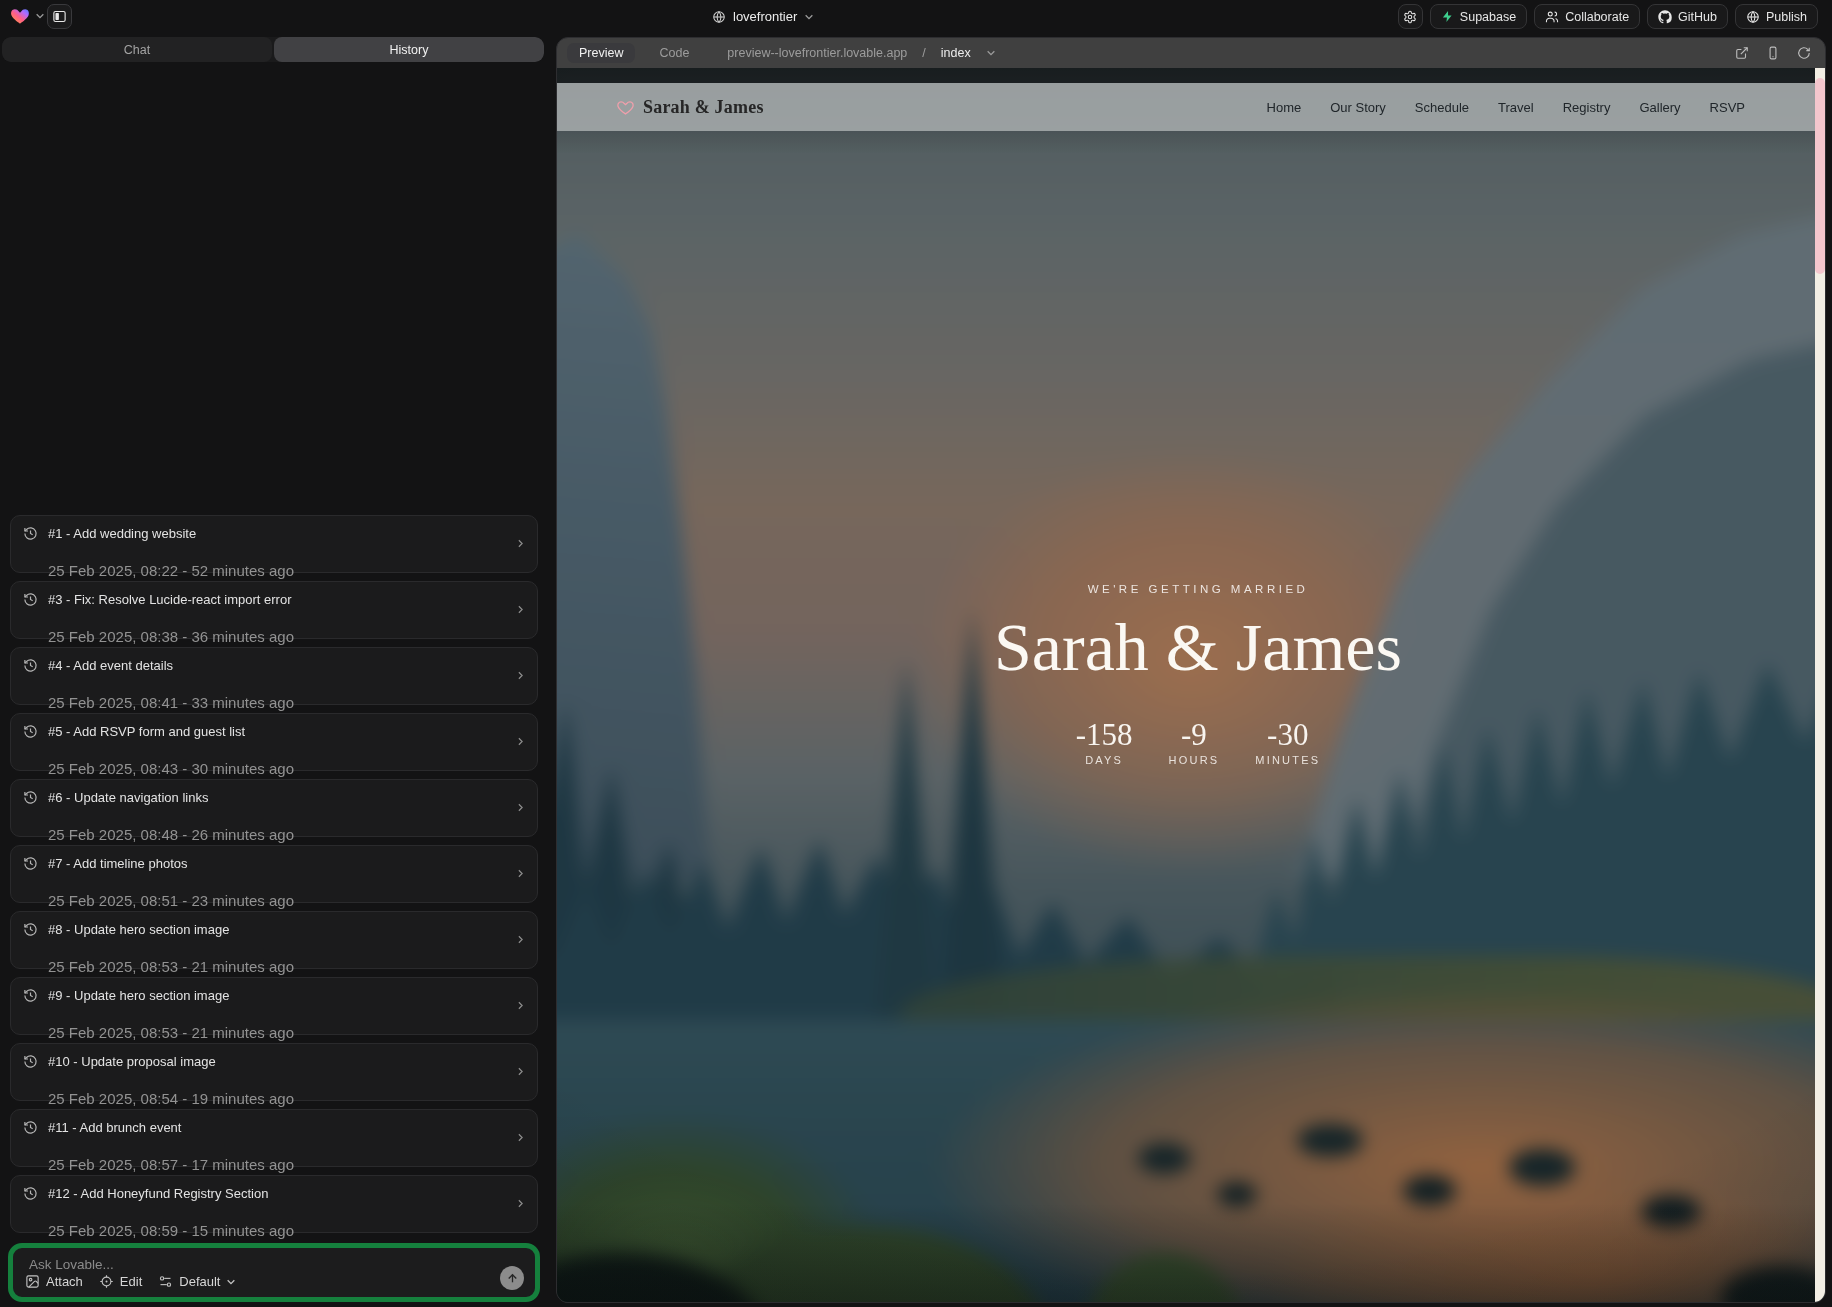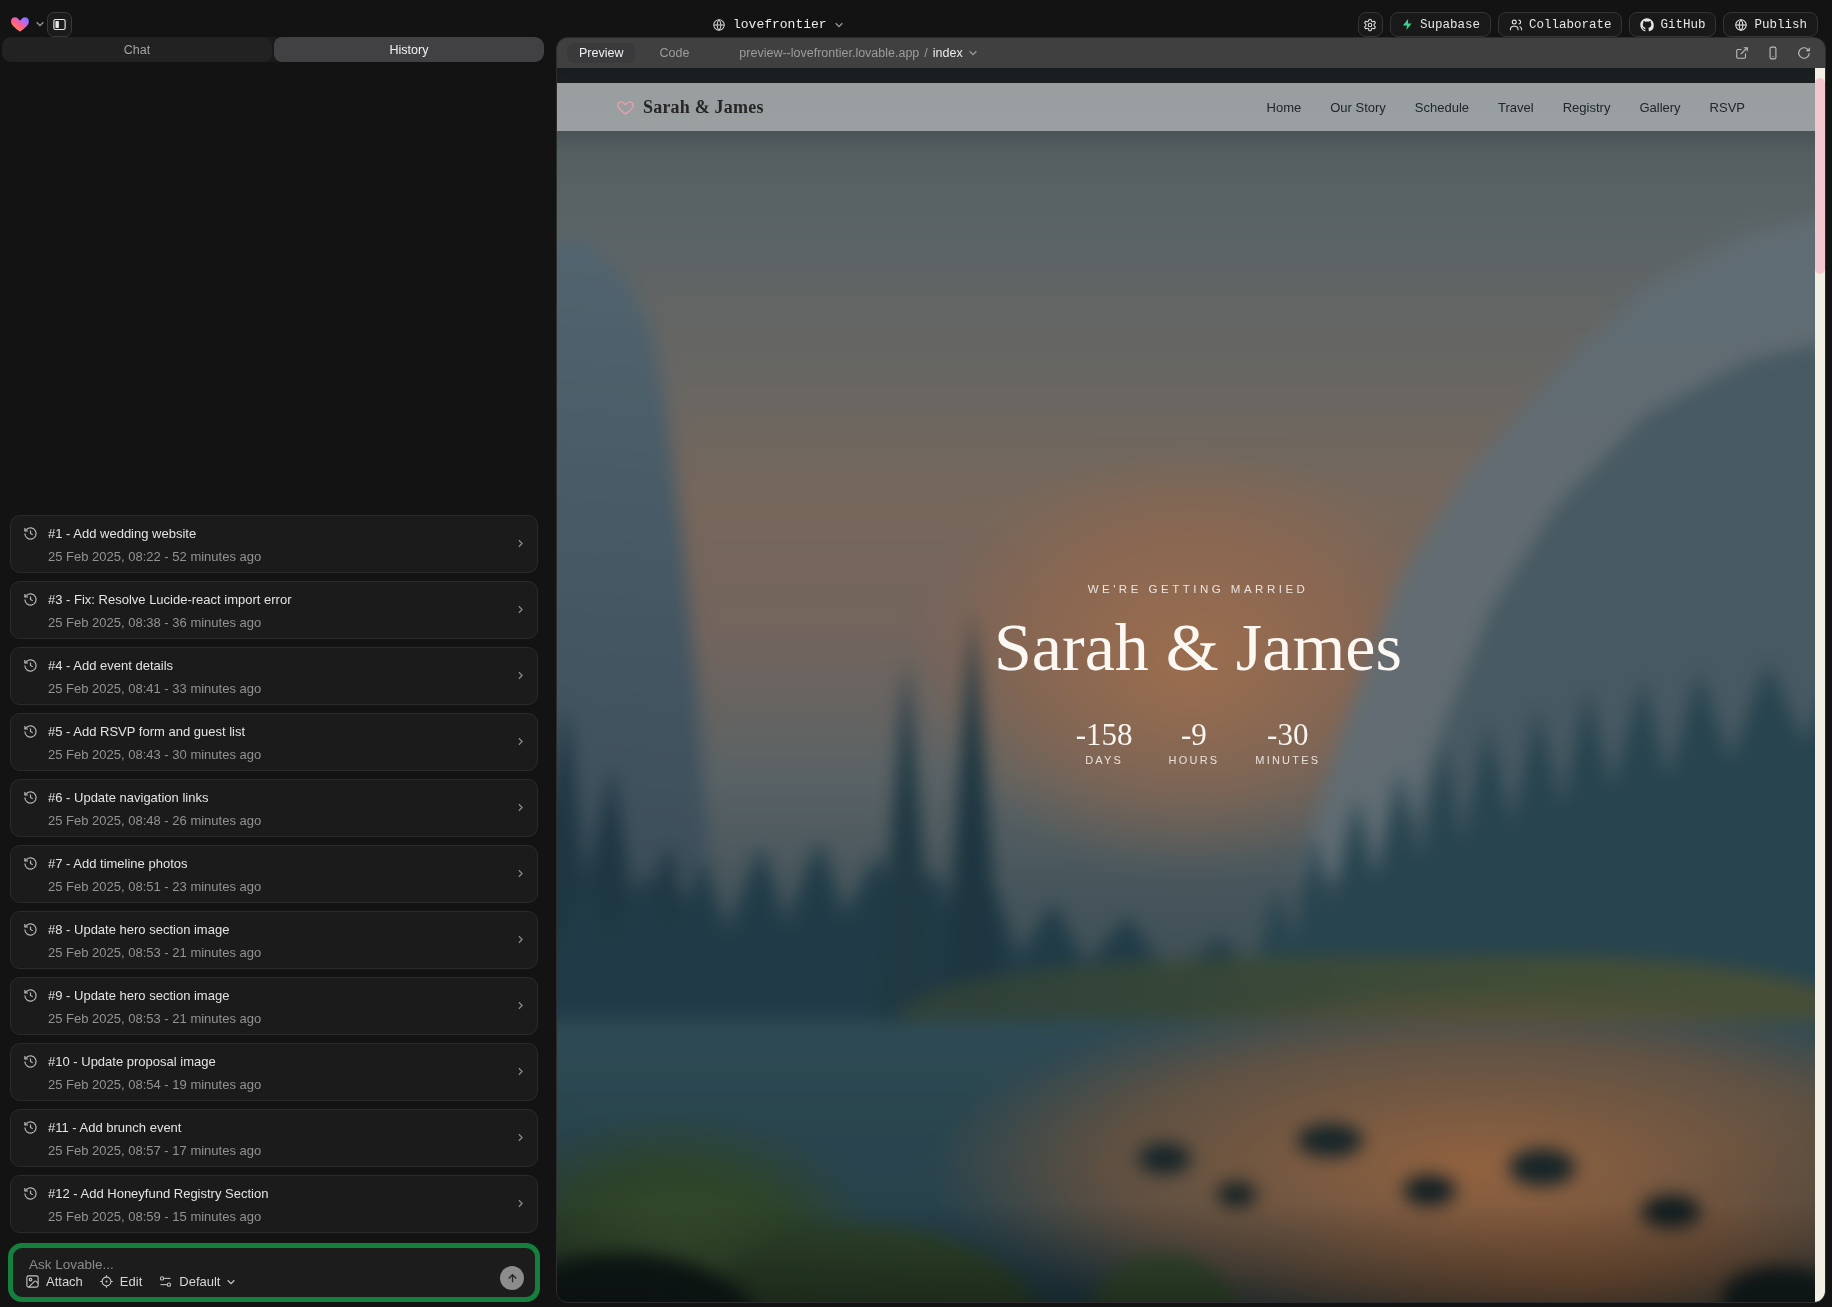--- a/index.html
+++ b/index.html
@@ -1,21 +1,21 @@
 <!DOCTYPE html>
 <html style="--supabase-green: #3ecf8e; --heart-pink: #ef9fab; --scrollbar-track: #f2eee4; --scrollbar-thumb: #f4c6cd;"><head>
 <meta charset="utf-8">
 <style>
   * { margin:0; padding:0; box-sizing:border-box; }
   html,body { width:1832px; height:1307px; overflow:hidden; background:#131314;
               font-family:"Liberation Sans", sans-serif; -webkit-font-smoothing:antialiased; }
   .app { position:absolute; inset:0; color:#e4e4e4; }
 
   
-  .topbar { position:absolute; left:0; top:8px; right:0; height:33px;font-family:Liberation Mono, monospace; }
+  .topbar { position:absolute; left:0; top:0; right:0; height:33px; }
   .brand { position:absolute; left:10px; top:6px; display:flex; align-items:center; gap:5px; }
   .brand svg.heart { width:20px; height:20px; }
   .chev { color:#9a9a9a; }
   .panel-btn { position:absolute; left:47px; top:4px; width:25px; height:25px; border:1px solid #39393c;
                border-radius:7px; background:#1b1b1c; display:flex; align-items:center; justify-content:center; color:#e8e8e8; cursor:pointer; }
   .project { position:absolute; left:712px; top:4px; height:25px; display:flex; align-items:center; gap:7px;
              color:#ededed; font-size:13px; cursor:pointer; }
   .project .globe { color:#cfcfcf; }
   .tb-right { position:absolute; right:14px; top:4px; height:25px; display:flex; align-items:center; gap:7px; }
   .tb-btn { height:25px; display:flex; align-items:center; gap:6px; padding:0 10px; border:1px solid #343436;
@@ -32,21 +32,21 @@
   .seg .tab.active { background:#414144; color:#f2f2f2; }
 
   .hist-list { position:absolute; left:10px; right:10px; top:40px; height:1160px;
                display:flex; flex-direction:column; justify-content:flex-end; gap:8px; }
   .hist-card { position:relative; height:58px; background:#1b1b1c; border:1px solid #2a2a2c;
                border-radius:10px; padding:10px 12px 0 12px; cursor:pointer; }
   .hist-top { display:flex; align-items:center; gap:10px; }
   .hist-top svg.hicon { color:#b5b5b5; flex:0 0 auto; }
   .hist-title { font-size:13px; color:#e3e3e3; white-space:nowrap;text-align:right; }
   .hist-chev { position:absolute; right:10px; top:21px; color:#8d8d8d; }
-  .hist-time { margin:8px 0 0 25px; font-size:13px; color:#929292; white-space:nowrap; }
+  .hist-time { margin:21px 0 0 25px; font-size:15px; color:#929292; white-space:nowrap; }
   .current-badge { display:none; background:#fafafa; color:#222; font-size:11.5px; font-weight:700;
                    border-radius:999px; padding:2px 10px; line-height:14px; }
   .hist-card.current { background:linear-gradient(180deg,#55555c 0%,#3c3c42 100%); border-color:#63636a; }
   .hist-card.current .hist-title { color:#ffffff; font-weight:700; }
   .hist-card.current .hist-time { color:#d4d4d4; }
   .hist-card.current .hist-top svg.hicon { color:#e8e8e8; }
 
   .composer { position:absolute; left:8px; top:1210px; width:532px; height:59px; background:#1c1c1d;
               border:5px solid #15803d; border-radius:14px; }
   .composer textarea { position:absolute; left:16px; top:9px; right:50px; height:22px; background:transparent;
@@ -60,21 +60,21 @@
   .send-btn { position:absolute; right:11px; bottom:7px; width:24px; height:24px; border-radius:50%;
               background:#8c8c8c; display:flex; align-items:center; justify-content:center; color:#262626; cursor:pointer; }
 
   
   .preview { position:absolute; left:556px; top:37px; width:1270px; height:1266px;
              border:1px solid #2d2d30; border-radius:12px; background:#404040; overflow:hidden; }
   .pv-toolbar { position:absolute; left:0; top:0; right:0; height:30px; display:flex; align-items:center;
                 padding:0 14px 0 10px; gap:12px; font-size:12.5px; }
   .pv-tab { padding:3px 12px; border-radius:7px; color:#9c9c9c; cursor:pointer; }
   .pv-tab.active { background:#3a3a3d; color:#f1f1f1; }
-  .pv-url { margin-left:26px; display:flex; align-items:center; gap:5px; color:#9c9c9c; cursor:pointer; }
+  .pv-url { margin-left:14px; display:flex; align-items:center; gap:15px; color:#9c9c9c; cursor:pointer; }
   .pv-url .path { color:#ececec; }
   .pv-actions { margin-left:auto; display:flex; align-items:center; gap:17px; color:#bdbdbd; }
   .pv-actions svg { cursor:pointer; }
 
   
   .site { position:absolute; left:0; top:30px; right:0; bottom:0; overflow:hidden; background:#2a3538; }
   .photo { position:absolute; inset:-28px; filter:blur(9px); }
   .photo > div { position:absolute; }
   .sky { inset:0; background:linear-gradient(180deg,#76868b 0%,#8d989a 14%,#a39d96 26%,#bb9e8a 36%,#b59a8d 46%,#8d979a 57%,#6d828a 66%,#5d7680 74%); }
   .glow { left:22%; right:22%; top:24%; height:44%;

